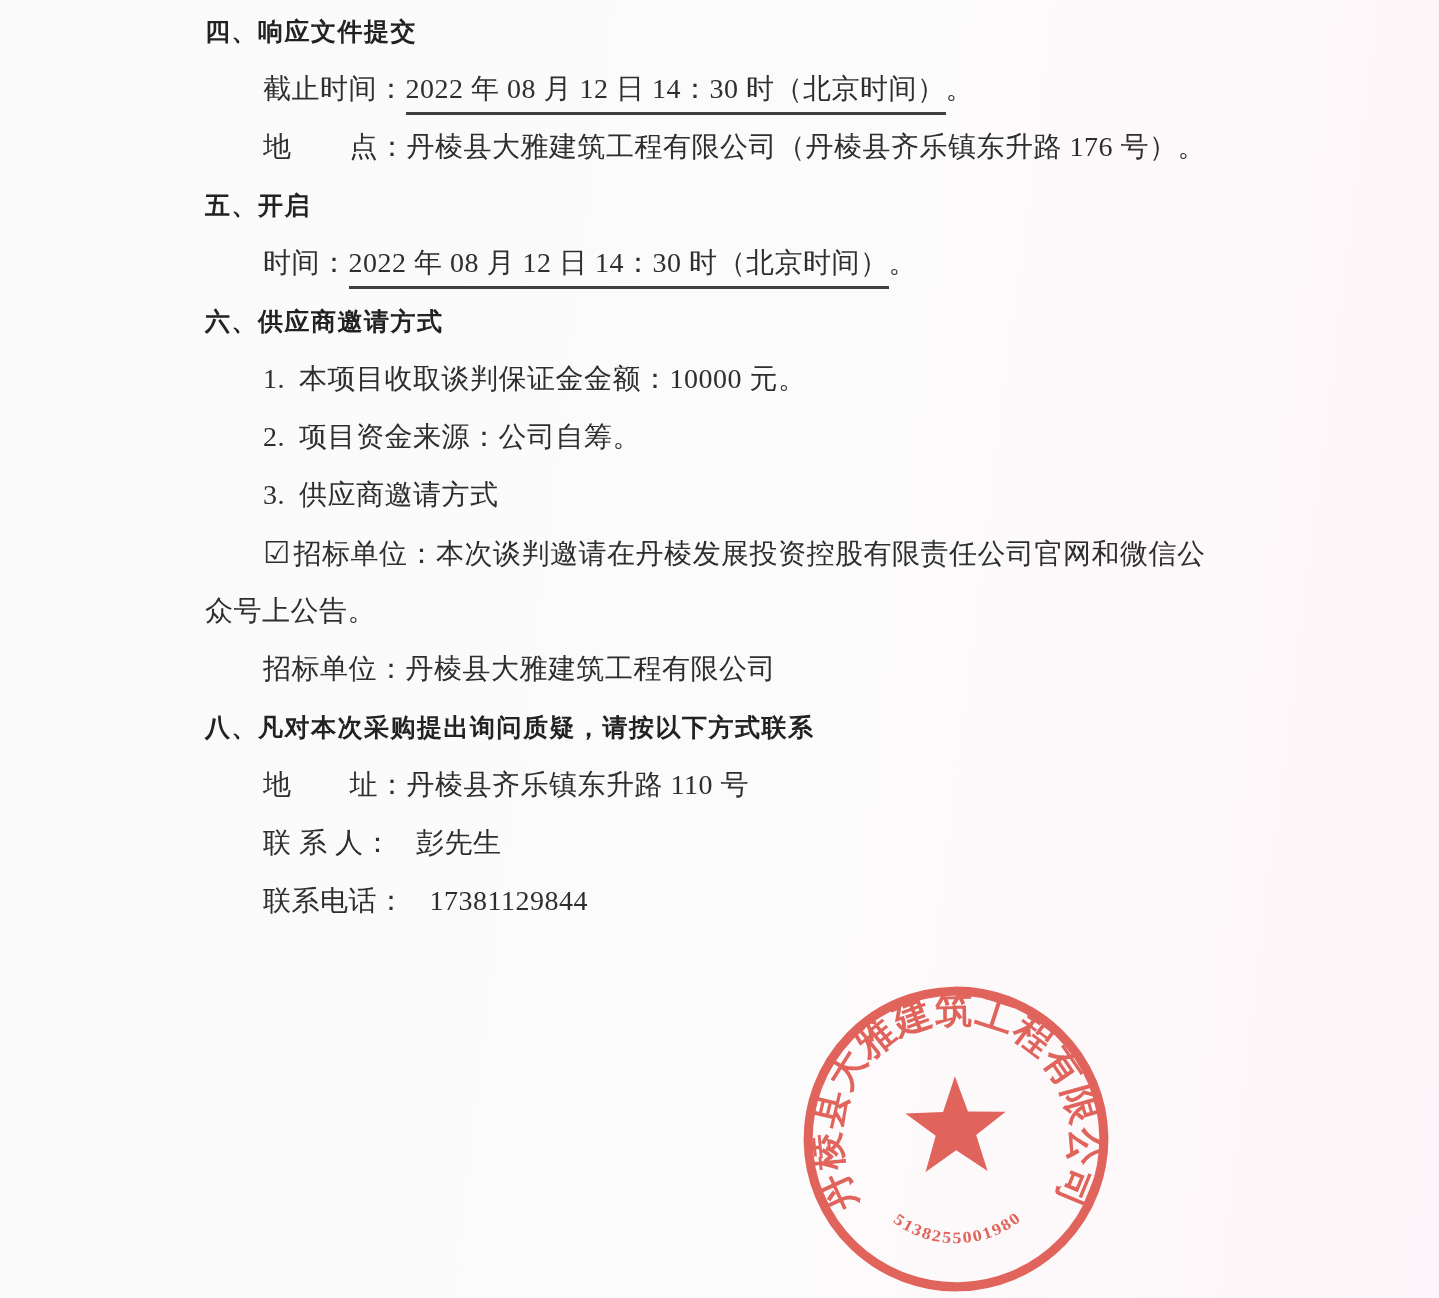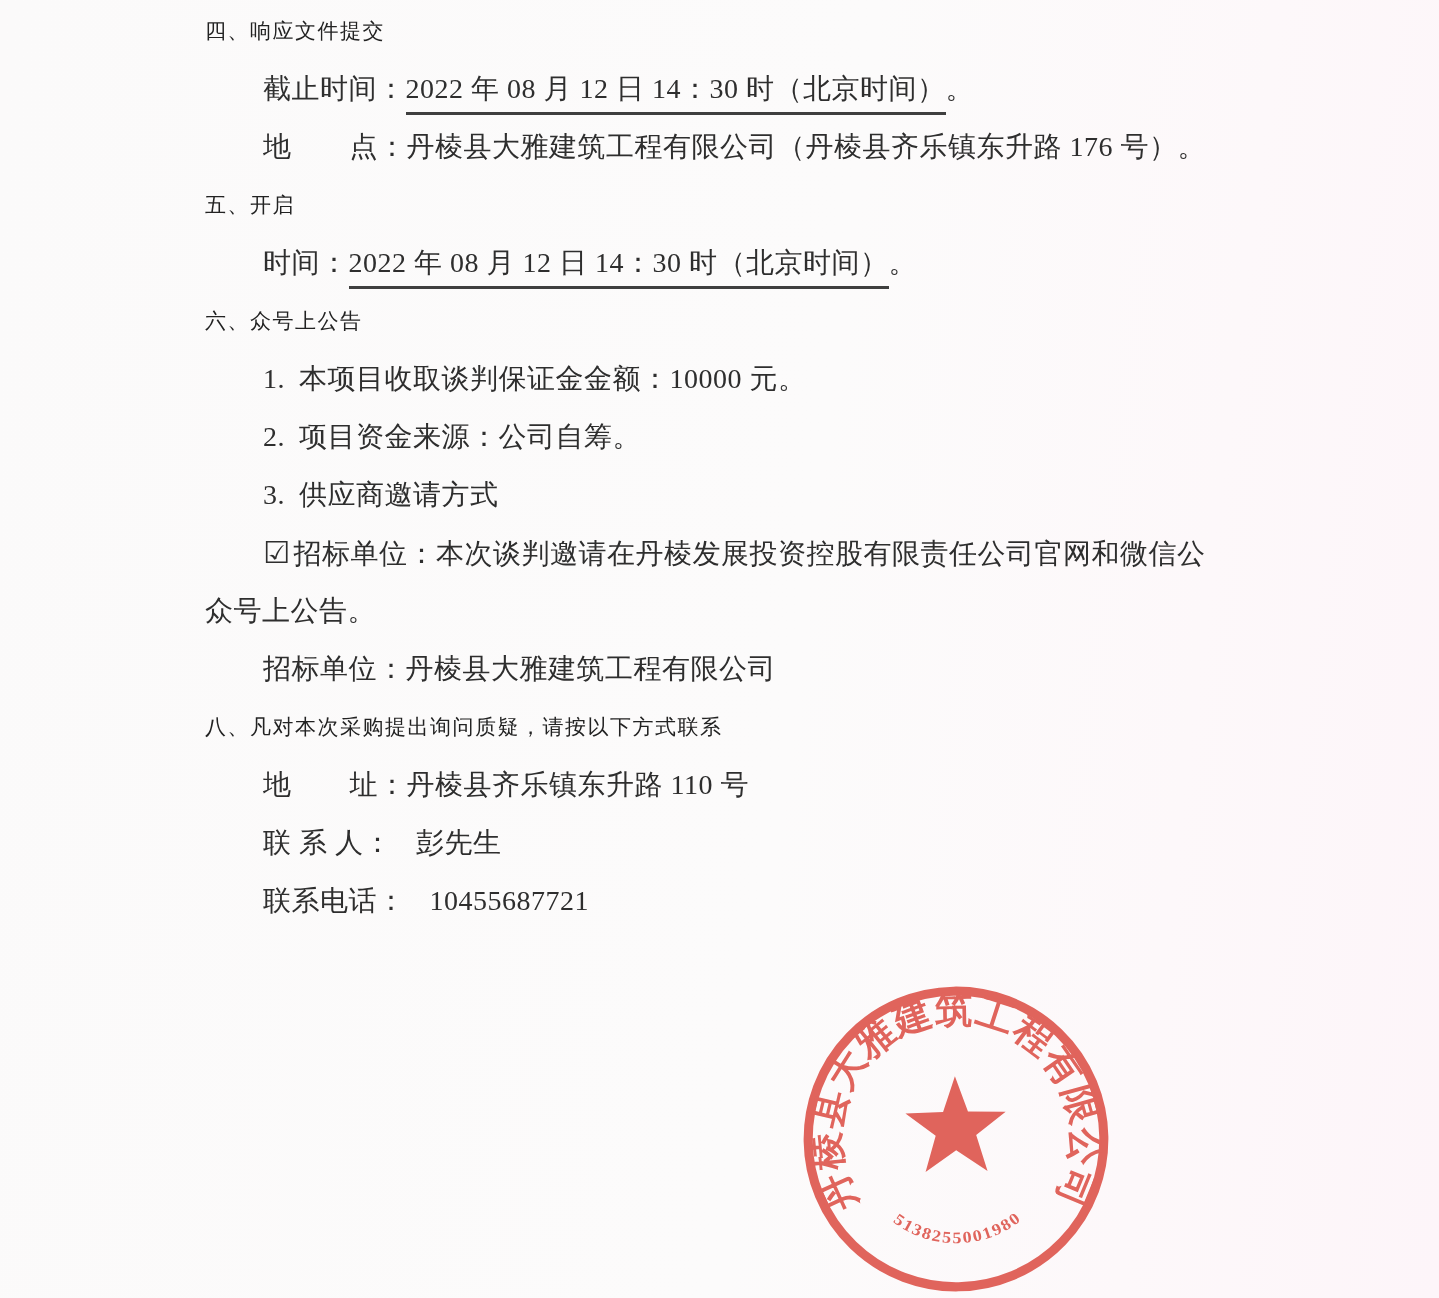--- a/index.html
+++ b/index.html
@@ -21,22 +21,22 @@
   }
   .row {
     height: 58px;
     line-height: 58px;
     font-size: 28px;
     white-space: nowrap;
     letter-spacing: 0.5px;
   }
   .heading {
     font-family: "Liberation Sans", sans-serif;
-    font-weight: 400;
-    font-size: 21px;
+    font-weight: 700;
+    font-size: 25px;
     color: #222222;
     letter-spacing: 1.5px;
   }
   .indent { padding-left: 58px; }
   .u {
     border-bottom: 3px solid #3f3f3f;
     padding-bottom: 8px;
   }
   .wide-gap { display: inline-block; width: 58px; }
   .num-gap { display: inline-block; margin-right: 14px; }
@@ -70,41 +70,41 @@
 
     <div class="row indent"><span>截止时间：</span><span class="u">2022 年 08 月 12 日 14：30 时（北京时间）</span><span>。</span></div>
 
     <div class="row indent"><span>地</span><span class="wide-gap"></span><span>点：</span><span>丹棱县大雅建筑工程有限公司（丹棱县齐乐镇东升路 176 号）。</span></div>
 
     <div class="row heading">五、开启</div>
 
     <div class="row indent"><span>时间：</span><span class="u">2022 年 08 月 12 日 14：30 时（北京时间）</span><span>。</span></div>
 
 
-    <div class="row heading">六、众号上公告</div>
+    <div class="row heading">六、供应商邀请方式</div>
 
     <div class="row indent"><span class="num-gap">1.</span><span>本项目收取谈判保证金金额：10000 元。</span></div>
 
     <div class="row indent"><span class="num-gap">2.</span><span>项目资金来源：公司自筹。</span></div>
 
     <div class="row indent"><span class="num-gap">3.</span><span>供应商邀请方式</span></div>
 
     <div class="row indent"><span class="checkbox">☑</span><span>招标单位：本次谈判邀请在丹棱发展投资控股有限责任公司官网和微信公</span></div>
 
     <div class="row">众号上公告。</div>
 
     <div class="row indent"><span>招标单位：</span><span>丹棱县大雅建筑工程有限公司</span></div>
 
     <div class="row heading">八、凡对本次采购提出询问质疑，请按以下方式联系</div>
 
     <div class="row indent"><span>地</span><span class="wide-gap"></span><span>址：</span><span>丹棱县齐乐镇东升路 110 号</span></div>
 
     <div class="row indent"><span>联 系 人：</span><span class="gap">彭先生</span></div>
 
-    <div class="row indent"><span>联系电话：</span><span class="gap">10455687721</span></div>
+    <div class="row indent"><span>联系电话：</span><span class="gap">17381129844</span></div>
 
   </div>
 
   <svg class="seal" viewBox="-160 -160 320 320" aria-hidden="true">
     <circle r="146" fill="none" stroke-width="9" stroke="#dd544b"></circle>
     <defs>
       <path id="sealTopArc" d="M -94 66 A 115 115 0 1 1 94 66" fill="none"></path>
       <path id="sealBottomArc" d="M -66 79 A 103 103 0 0 0 66 79" fill="none"></path>
     </defs>
     <text font-size="37" fill="#dd544b">

